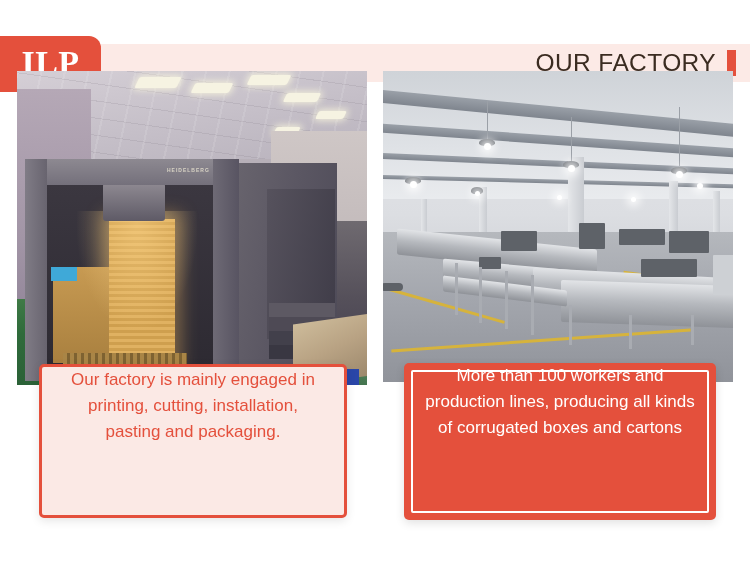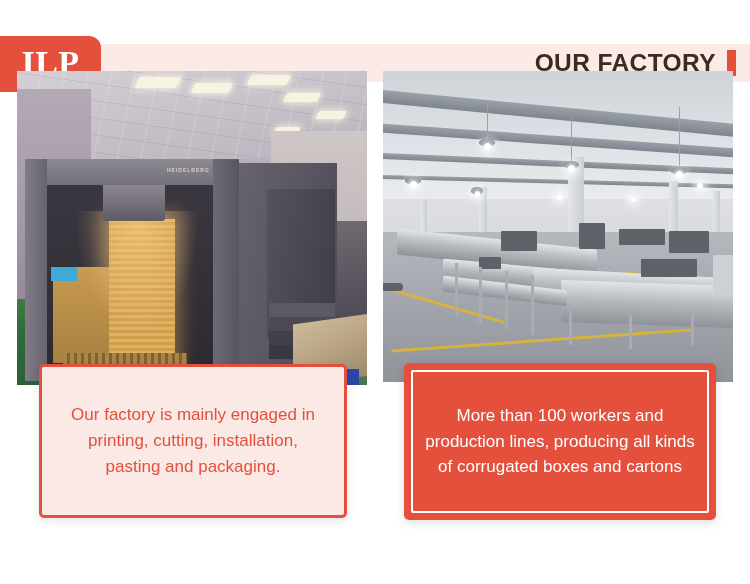--- a/index.html
+++ b/index.html
@@ -59,21 +59,21 @@
     right: 14px;
     top: 8px;
     height: 38px;
     display: flex;
     align-items: center;
     gap: 11px;
   }
   .header-title {
     color: #3b2c21;
     font-size: 24.5px;
-    font-weight: bold;
+    font-weight: normal;
     letter-spacing: 0.4px;
     line-height: 1;
     white-space: nowrap;
   }
   .header-accent-bar {
     width: 9px;
     height: 26px;
     background: #e4503c;
     display: block;
   }
@@ -256,21 +256,20 @@
   .ph2-shade {
     position: absolute; width: 16px; height: 7px; background: #6d7177;
     border-radius: 50% 50% 40% 40%;
   }
 
   
   .caption {
     position: absolute;
     box-sizing: border-box;
     display: flex;
-    align-items: center;
     justify-content: center;
     text-align: center;
     line-height: 1.52;
   }
   .caption-left {
     left: 39px; top: 364px; width: 308px; height: 154px;
     background: #fbe9e5;
     border: 3px solid #e4503c;
     border-radius: 5px;
     color: #e4503c;

